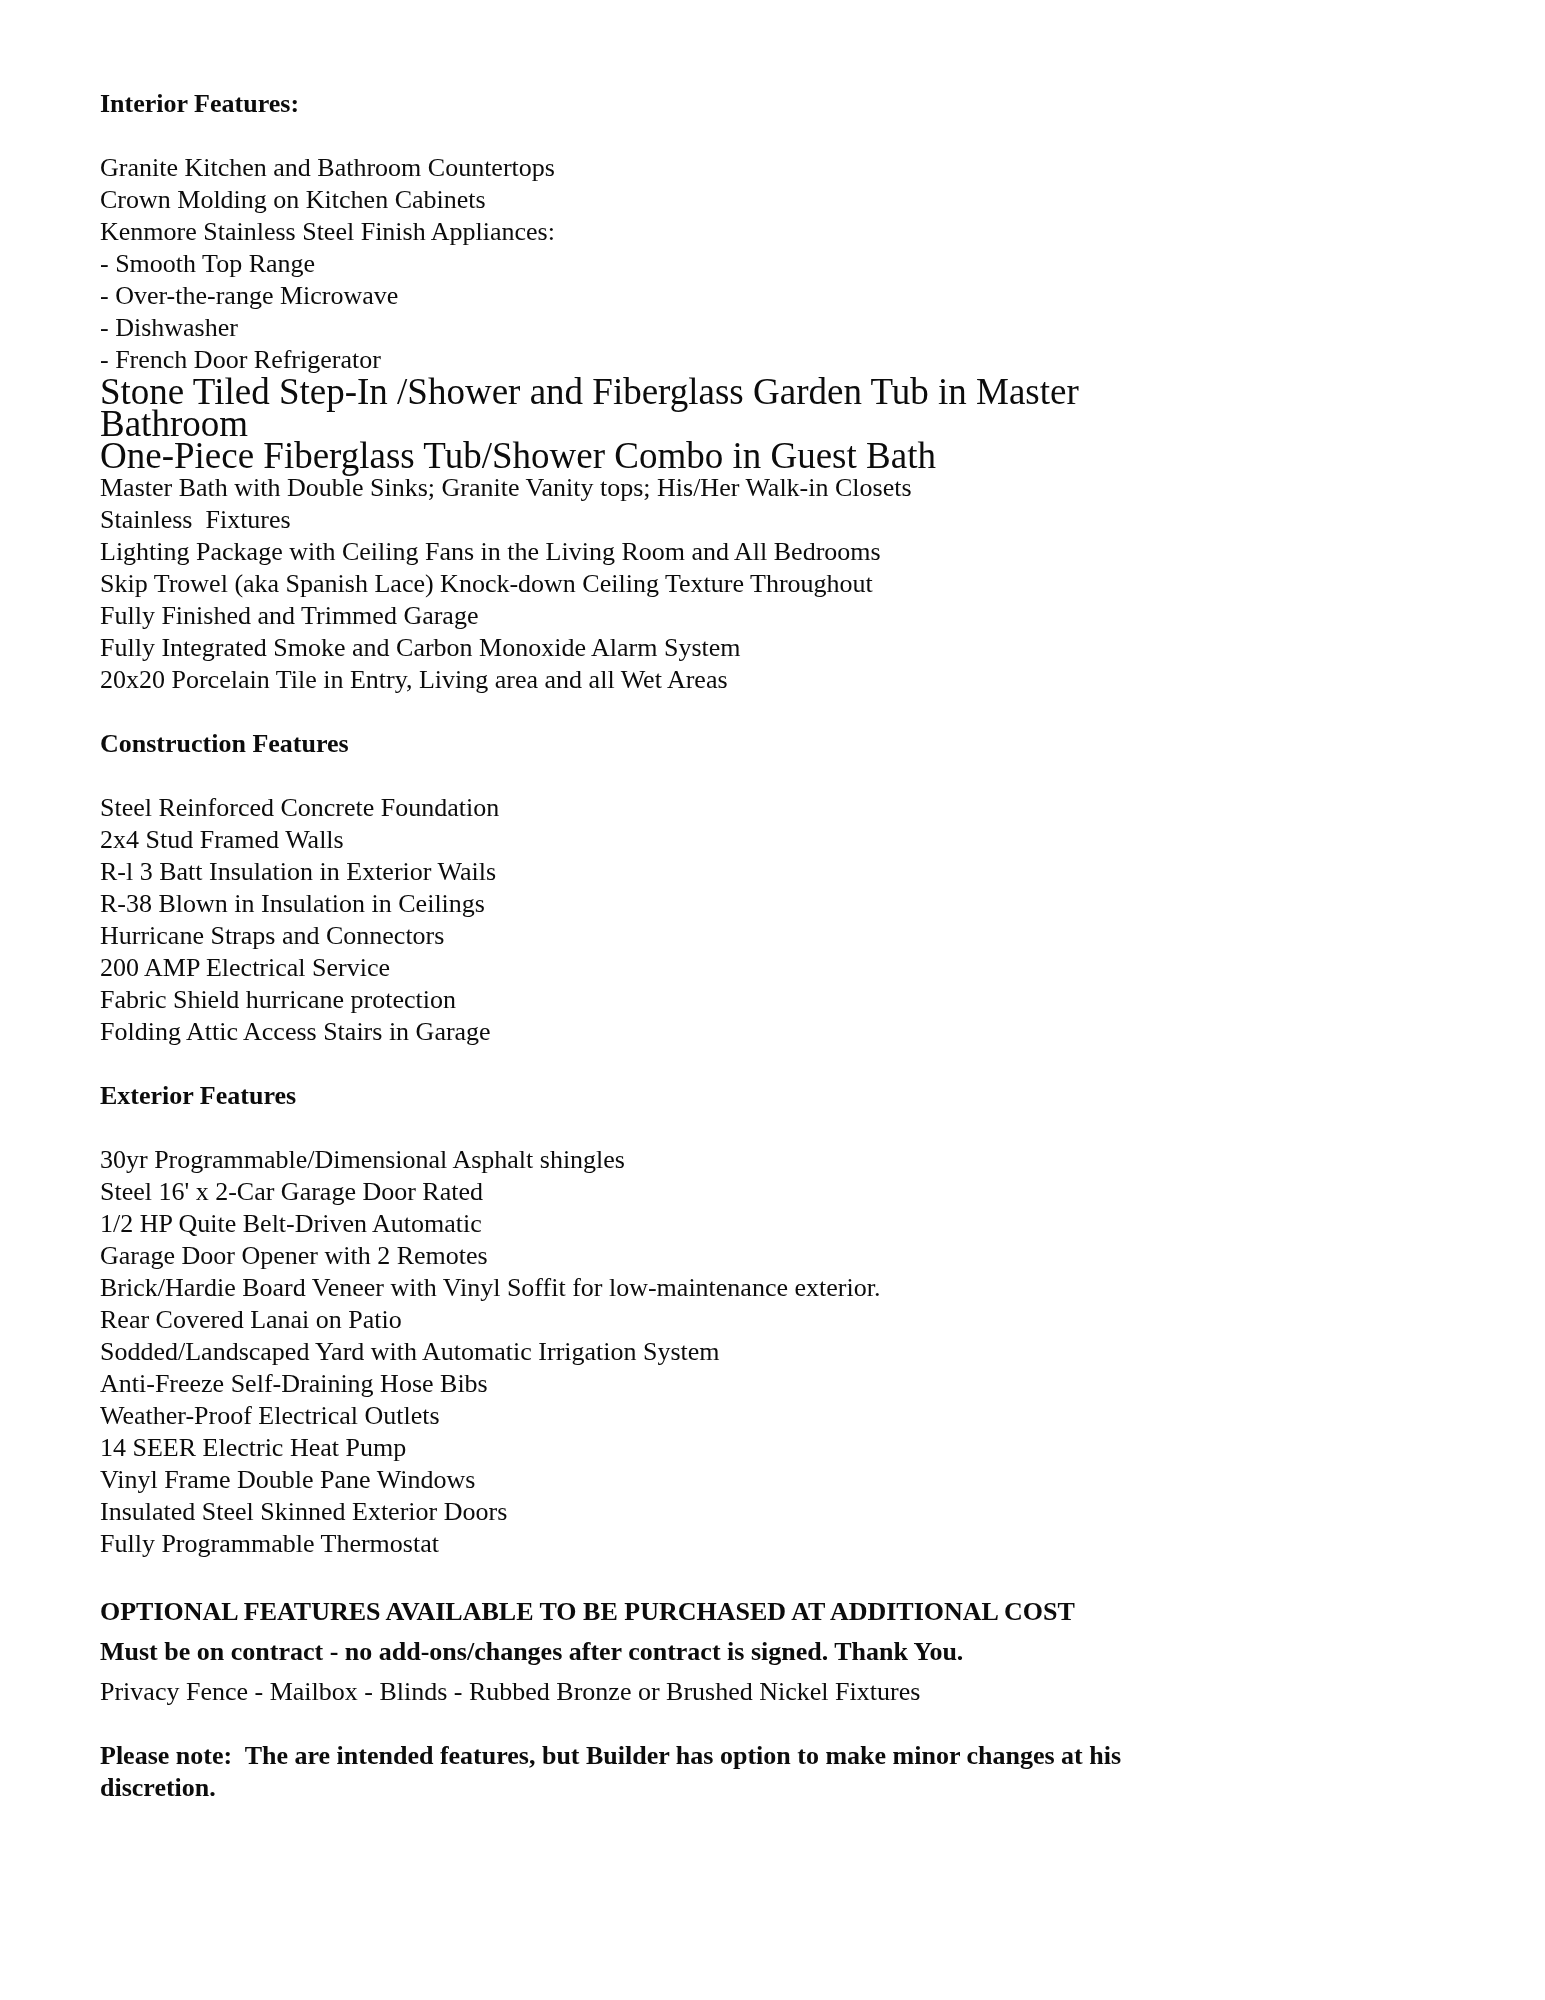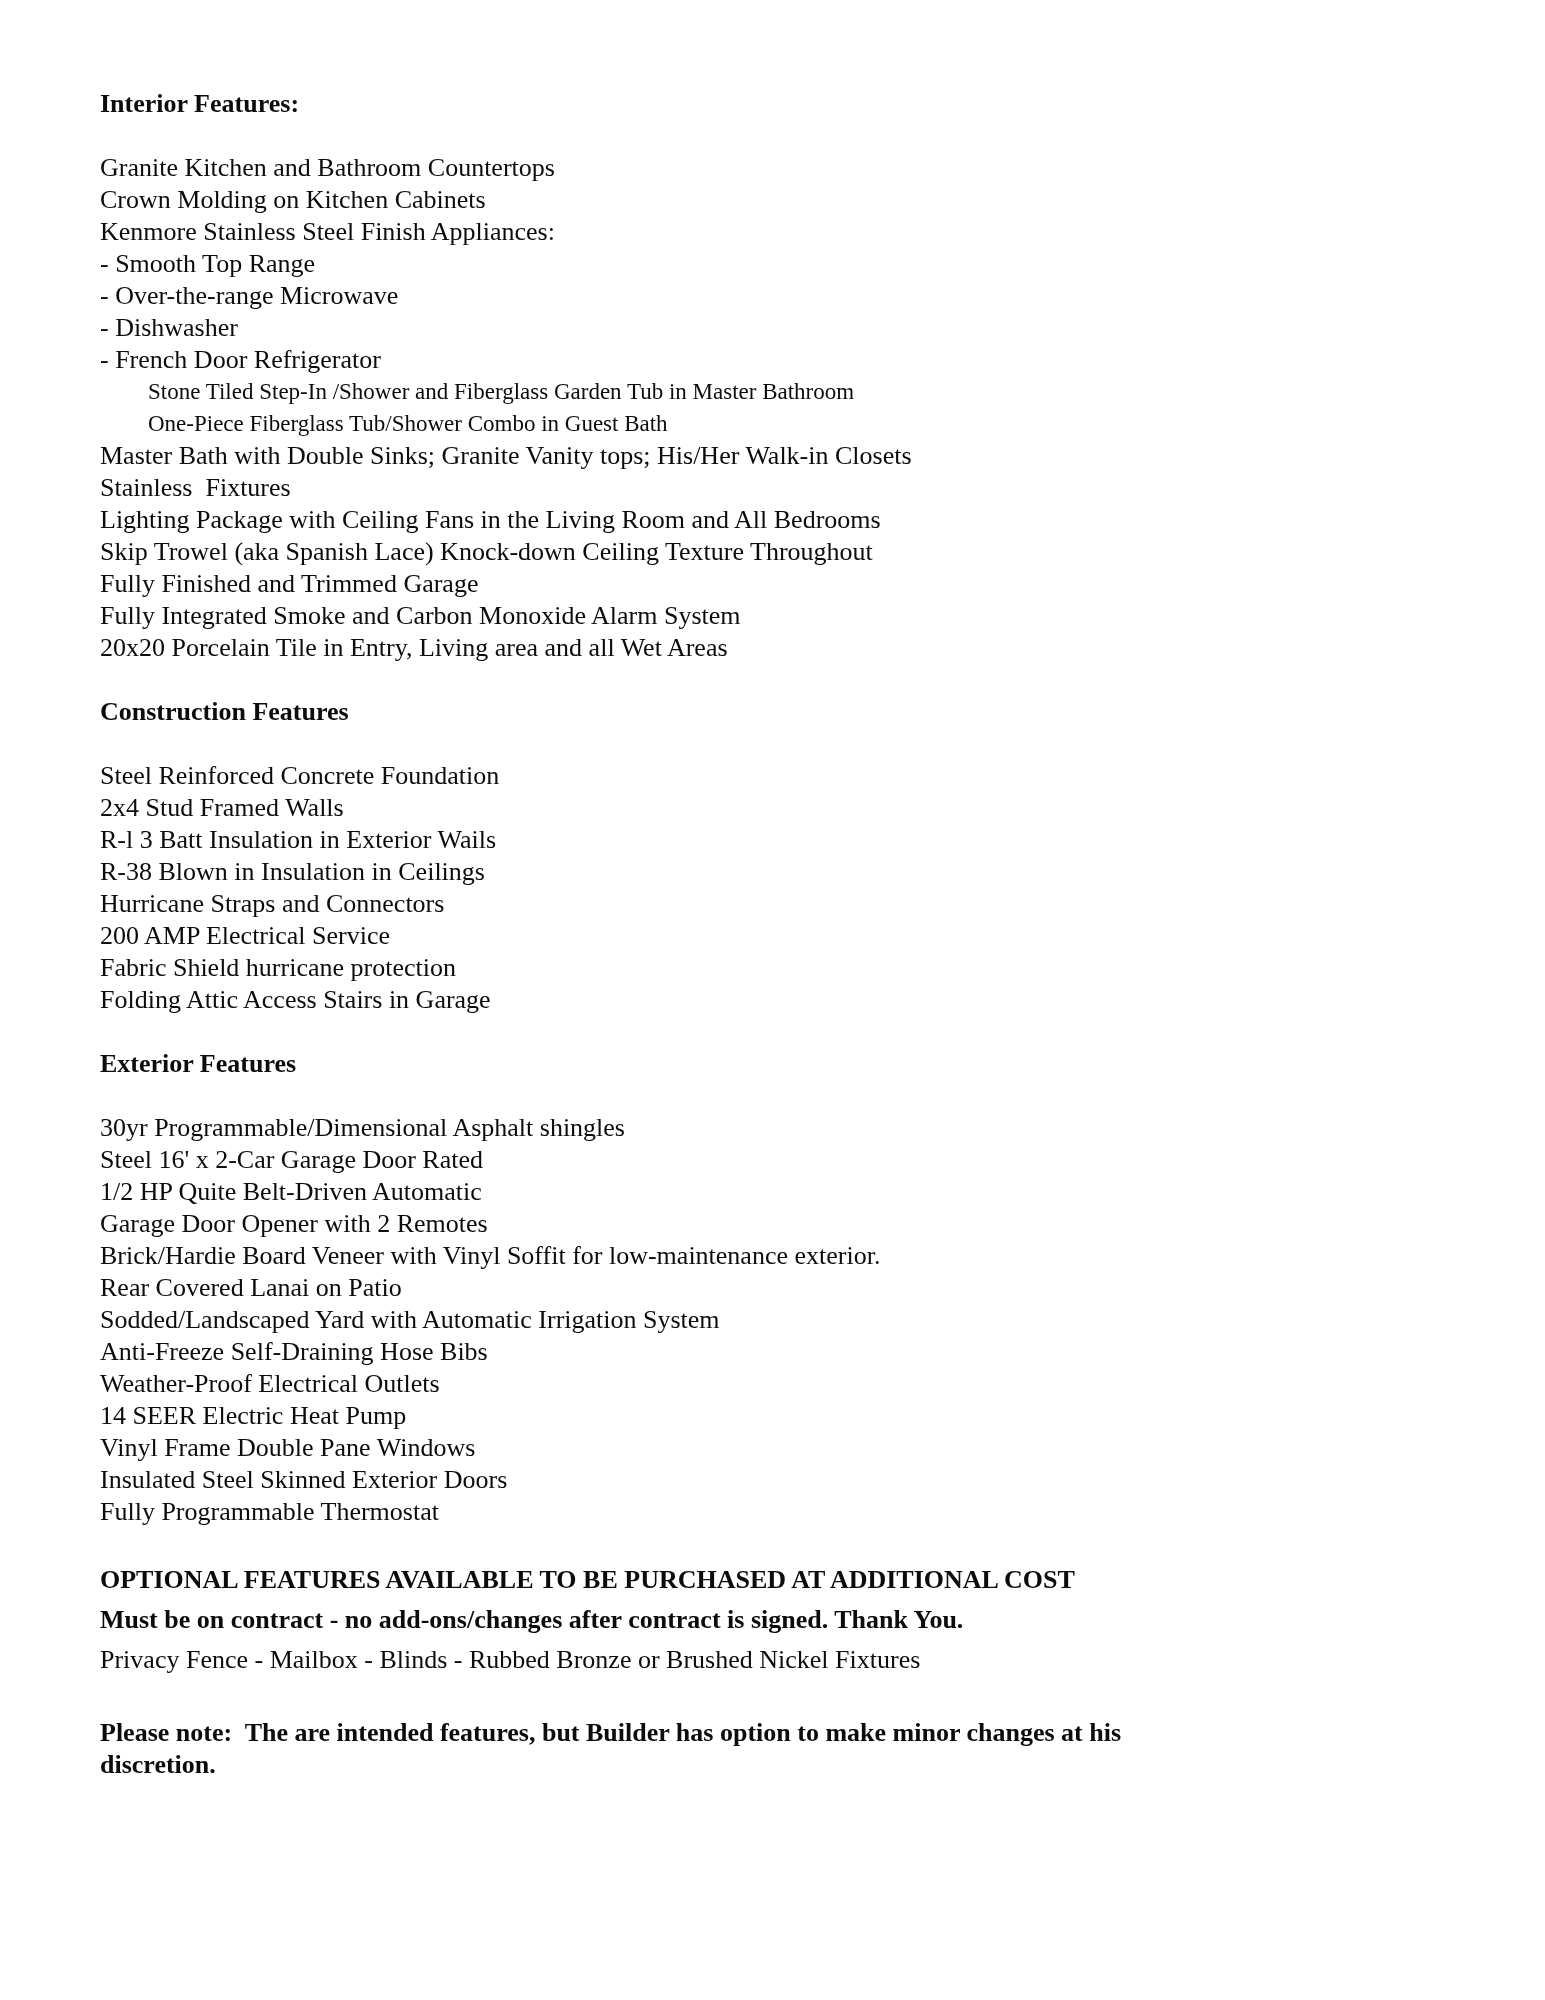--- a/index.html
+++ b/index.html
@@ -27,25 +27,24 @@
     white-space: pre-wrap;
   }
   .heading {
     font-weight: 700;
     margin-bottom: 32px;
   }
   .section {
     margin-bottom: 32px;
   }
   .lg {
-    font-size: 23px;
-    margin-left: 48px;
+    font-size: 37px;
   }
   .optional-block {
-    margin-bottom: 37px;
+    margin-bottom: 28px;
   }
   .optional-block .line {
     line-height: 40px;
   }
   .bold {
     font-weight: 700;
   }
 </style>
 </head>
 <body>

